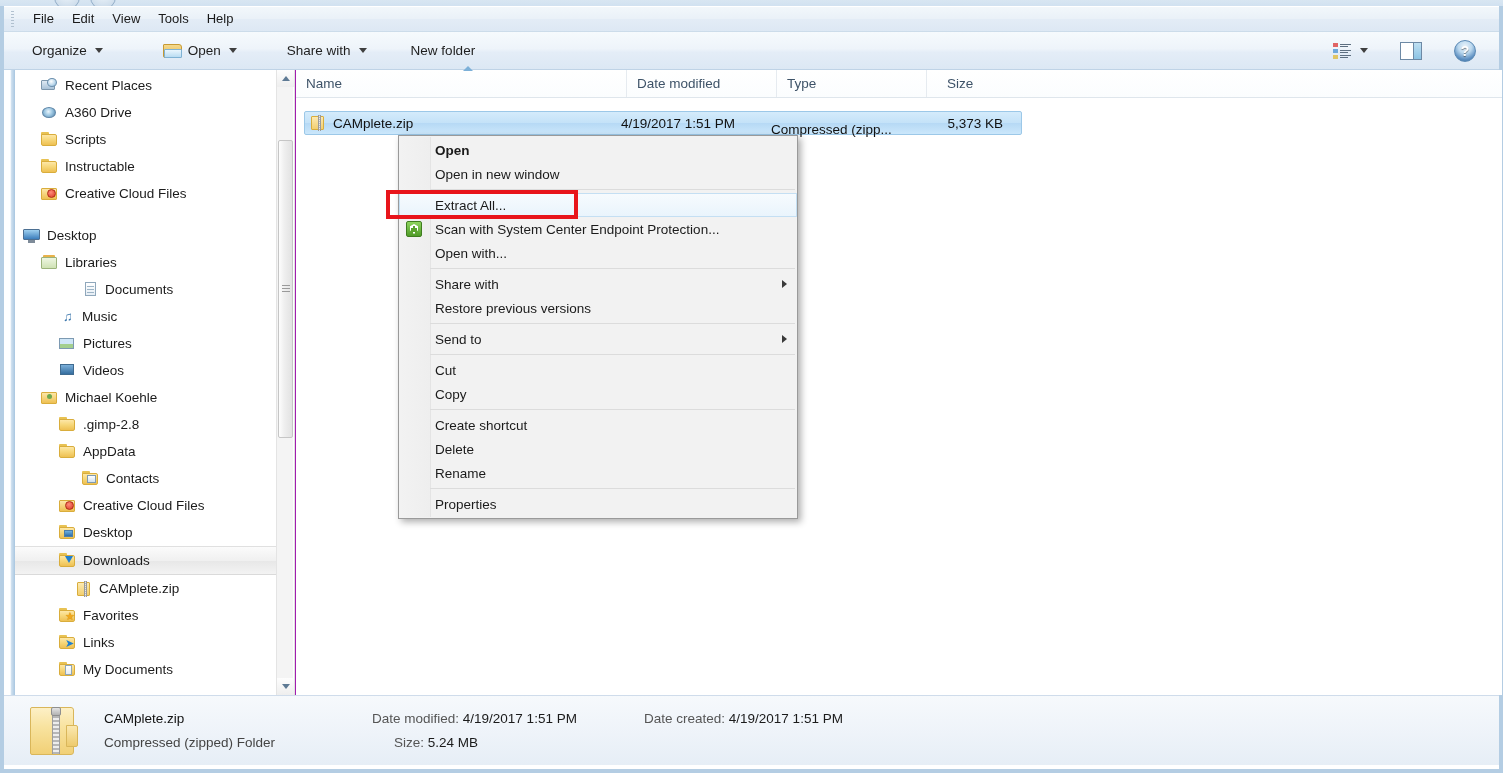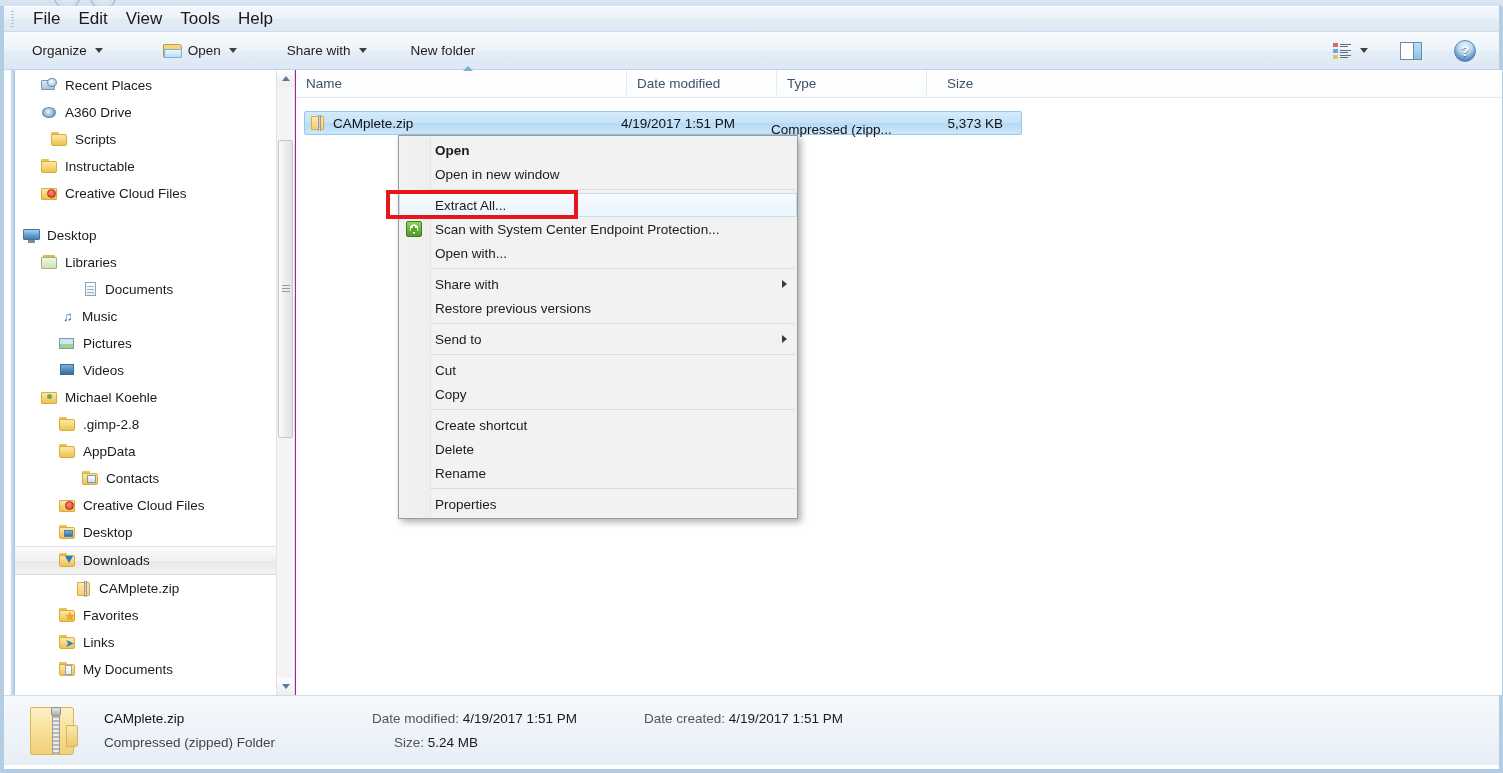--- a/index.html
+++ b/index.html
@@ -71,21 +71,21 @@
     width: 10px; height: 18px;
     margin-left: 4px; margin-right: 6px;
     background-image: repeating-linear-gradient(to bottom, #a8b9c9 0px, #a8b9c9 1px, transparent 1px, transparent 3px);
     background-size: 3px 18px;
     background-repeat: no-repeat;
     background-position: 3px 1px;
     opacity: .85;
   }
   .menu-item {
     padding: 3px 9px;
-    font-size: 17px;
+    font-size: 13px;
     color: #1a1a1a;
     cursor: default;
     line-height: 16px;
   }
 
   
   .toolbar {
     position: absolute;
     left: 4px; top: 32px;
     width: 1495px; height: 38px;
@@ -782,21 +782,21 @@
               <span class="c"></span>
             </span>
             <span class="nav-label">Recent Places</span>
           </div>
           <div class="nav-item" style="padding-left: 26px;">
             <span class="ico ico-disc">
               <span class="d"></span>
             </span>
             <span class="nav-label">A360 Drive</span>
           </div>
-          <div class="nav-item" style="padding-left: 36px; text-align: right;">
+          <div class="nav-item" style="padding-left: 26px; text-align: right;">
             <span class="ico ico-folder">
               <span class="tab"></span>
               <span class="body"></span>
             </span>
             <span class="nav-label">Scripts</span>
           </div>
           <div class="nav-item" style="padding-left: 26px;">
             <span class="ico ico-folder">
               <span class="tab"></span>
               <span class="body"></span>

